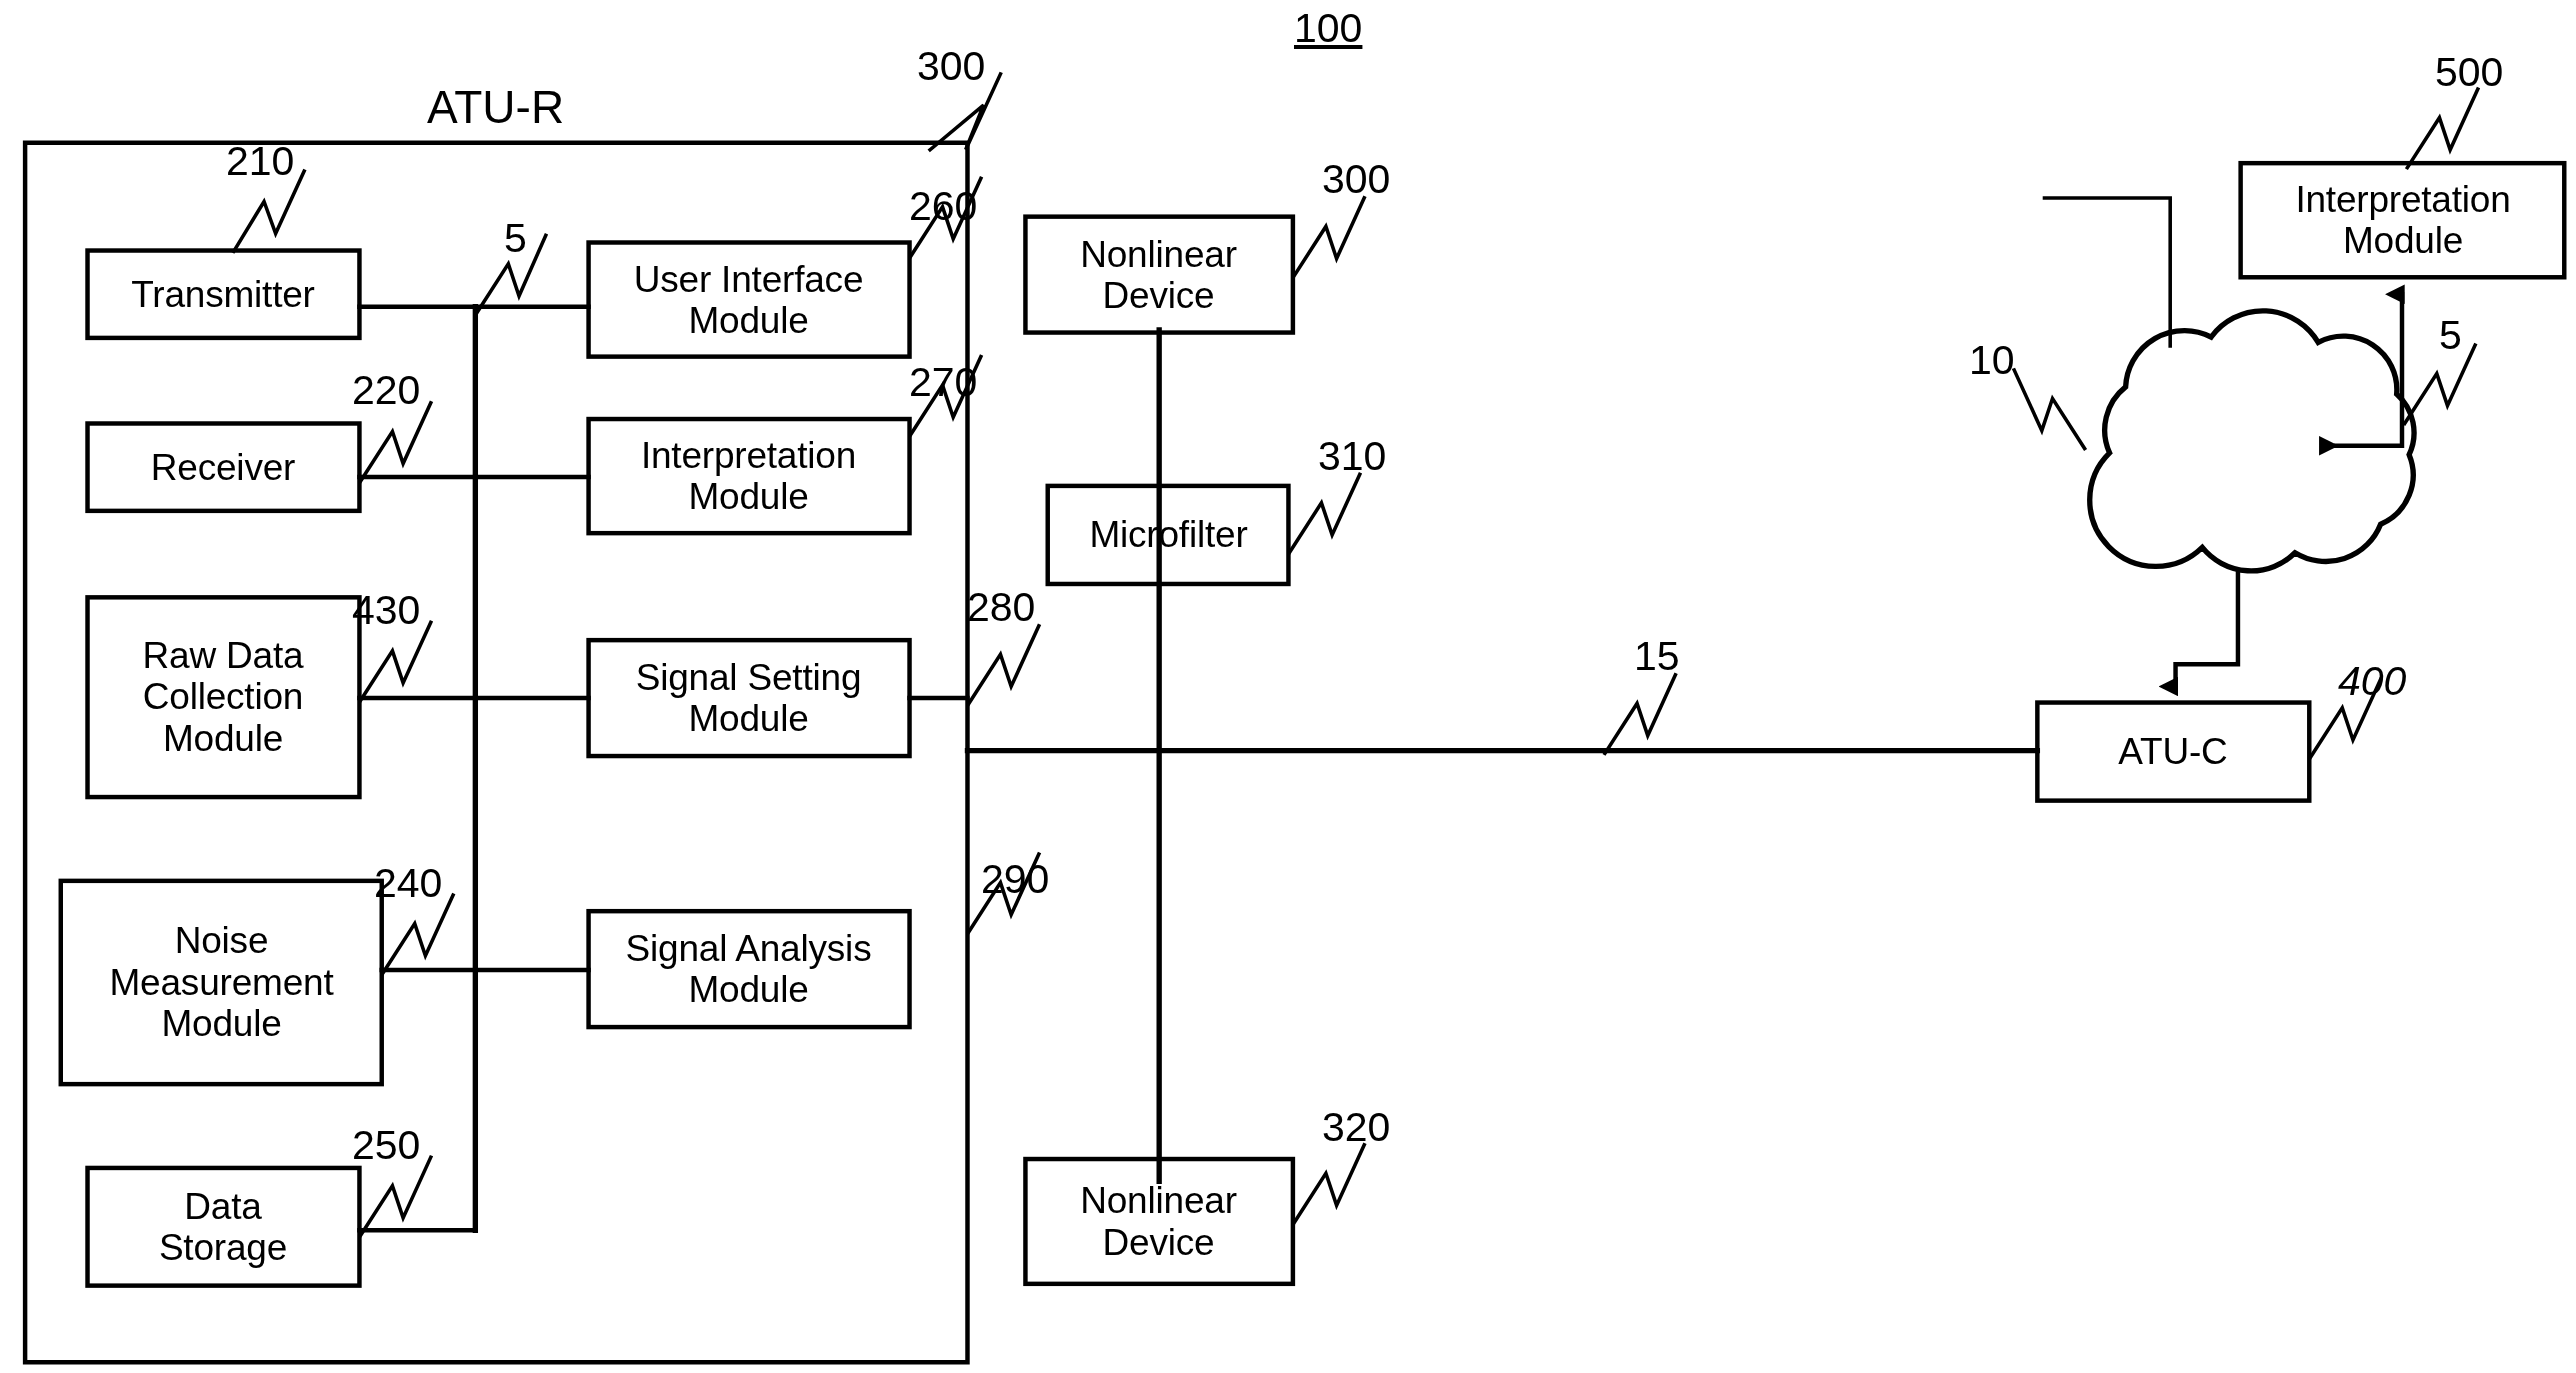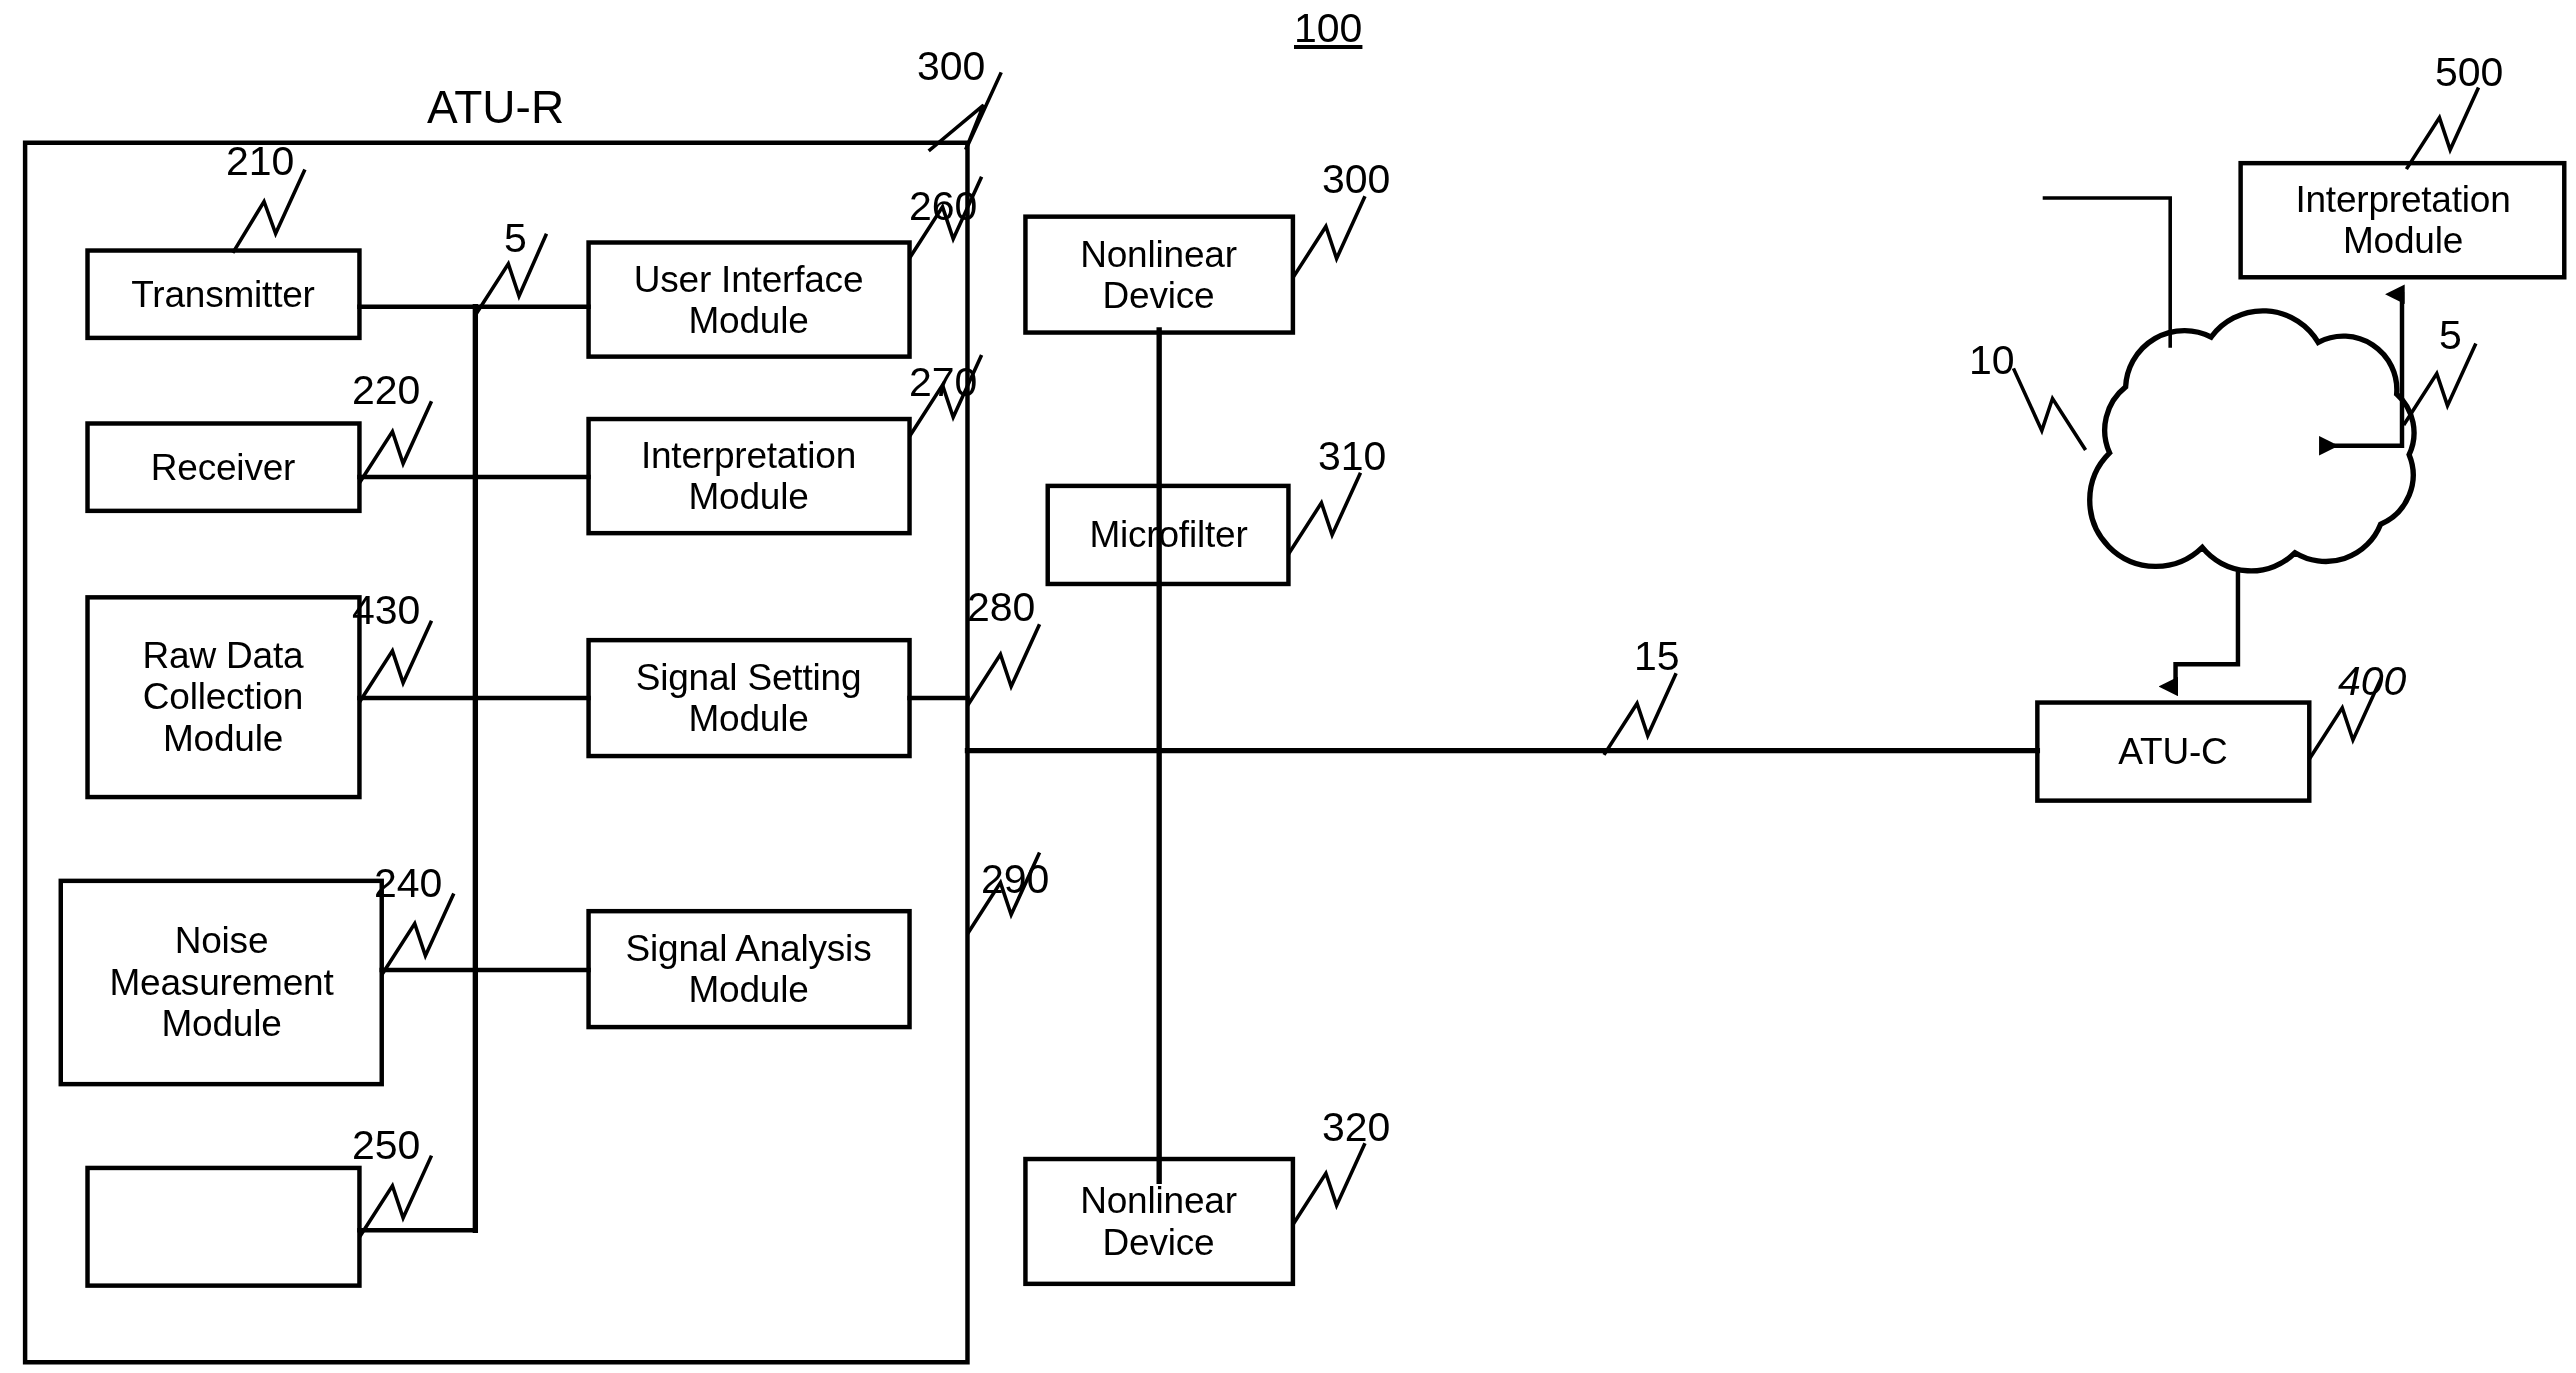--- a/index.html
+++ b/index.html
@@ -154,20 +154,22 @@
   <div class="boxlabel" style="left:87px;top:597px;width:272px;height:200px;">Raw Data
 Collection
 Module</div>
   <div class="refnum" style="left:352px;top:587px;">430</div>
 
   <div class="boxlabel" style="left:61px;top:881px;width:321px;height:203px;">Noise
 Measurement
 Module</div>
   <div class="refnum" style="left:374px;top:860px;">240</div>
 
+  <div class="boxlabel" style="left:87px;top:1168px;width:272px;height:118px;">Data
+Storage</div>
   <div class="refnum" style="left:352px;top:1122px;">250</div>
 
   <div class="boxlabel" style="left:588px;top:243px;width:321px;height:114px;">User Interface
 Module</div>
   <div class="refnum" style="left:909px;top:183px;">260</div>
 
   <div class="boxlabel" style="left:588px;top:419px;width:321px;height:114px;">Interpretation
 Module</div>
   <div class="refnum" style="left:909px;top:359px;">270</div>
 

